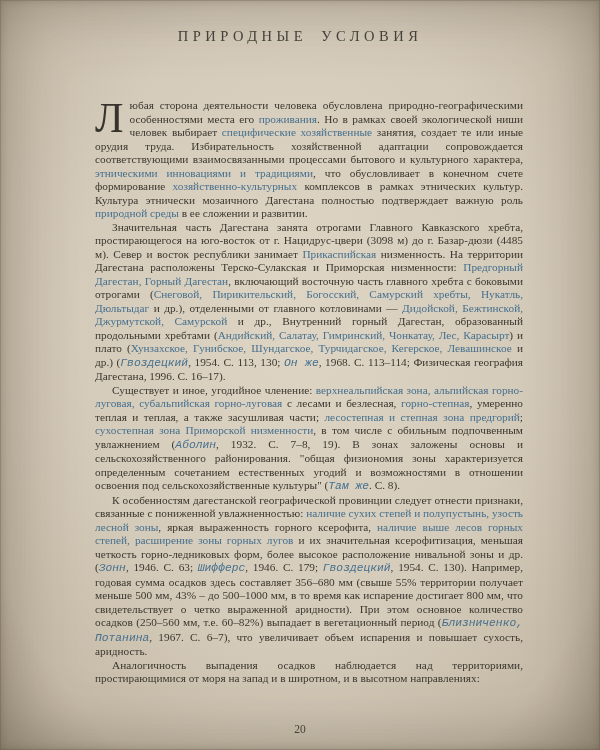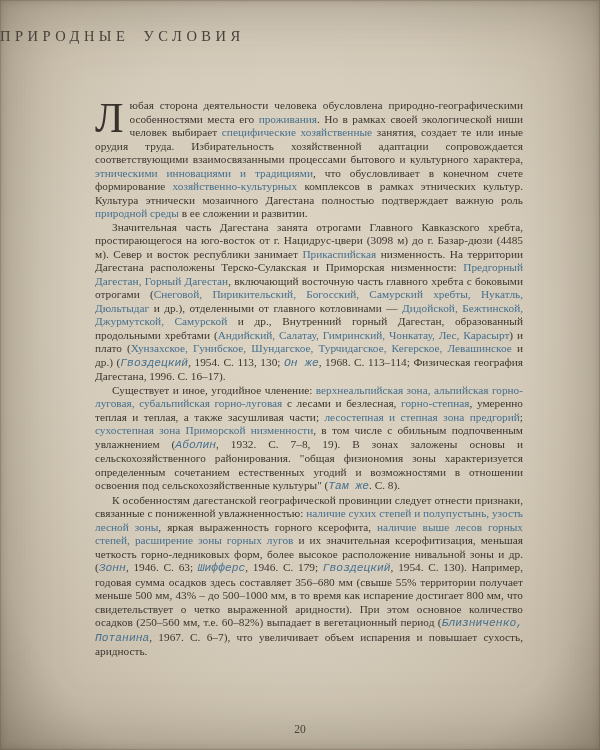--- a/index.html
+++ b/index.html
@@ -21,20 +21,21 @@
     font-family:"Liberation Serif","DejaVu Serif",serif;
     color:var(--ink);
   }
   .page::after{ 
     content:"";position:absolute;inset:0;
     box-shadow: inset 0 0 0 1px rgba(90,80,60,.25);
     pointer-events:none;
   }
   .title{
     position:absolute;top:28px;left:0;right:0;
+    text-align:center;
     font-size:14.5px;
     letter-spacing:4.5px;
     color:#45403a;
     word-spacing:6px;
   }
   .text-block{
     position:absolute;
     top:99px;left:95px;width:428px;
     font-size:11.3px;
     line-height:13.5px;
@@ -64,15 +65,16 @@
 </head>
 <body>
 
 <div class="page">
   <div class="title">ПРИРОДНЫЕ УСЛОВИЯ</div>
   <div class="text-block">
       <p class="first"><span class="dropcap">Л</span><span class="seg-n">юбая сторона деятельности человека обусловлена природно-географическими особенностями места его </span><span class="seg-b">проживания</span><span class="seg-n">. Но в рамках своей экологической ниши человек выбирает </span><span class="seg-b">специфические хозяйственные</span><span class="seg-n"> занятия, создает те или иные орудия труда. Избирательность хозяйственной адаптации сопровождается соответствующими взаимосвязанными процессами бытового и культурного характера, </span><span class="seg-b">этническими инновациями и традициями</span><span class="seg-n">, что обусловливает в конечном счете формирование </span><span class="seg-b">хозяйственно-культурных</span><span class="seg-n"> комплексов в рамках этнических культур. Культура этнически мозаичного Дагестана полностью подтверждает важную роль </span><span class="seg-b">природной среды</span><span class="seg-n"> в ее сложении и развитии.</span></p>
       <p class="indent"><span class="seg-n">Значительная часть Дагестана занята отрогами Главного Кавказского хребта, простирающегося на юго-восток от г. Нацидрус-цвери (3098 м) до г. Базар-дюзи (4485 м). Север и восток республики занимает </span><span class="seg-b">Прикаспийская</span><span class="seg-n"> низменность. На территории Дагестана расположены Терско-Сулакская и Приморская низменности: </span><span class="seg-b">Предгорный Дагестан, Горный Дагестан</span><span class="seg-n">, включающий восточную часть главного хребта с боковыми отрогами (</span><span class="seg-b">Снеговой, Пирикительский, Богосский, Самурский хребты, Нукатль, Дюльтыдаг</span><span class="seg-n"> и др.), отделенными от главного котловинами — </span><span class="seg-b">Дидойской, Бежтинской, Джурмутской, Самурской</span><span class="seg-n"> и др., Внутренний горный Дагестан, образованный продольными хребтами (</span><span class="seg-b">Андийский, Салатау, Гимринский, Чонкатау, Лес, Карасырт</span><span class="seg-n">) и плато (</span><span class="seg-b">Хунзахское, Гунибское, Шундагское, Турчидагское, Кегерское, Левашинское</span><span class="seg-n"> и др.) (</span><span class="seg-i">Гвоздецкий</span><span class="seg-n">, 1954. С. 113, 130; </span><span class="seg-i">Он же</span><span class="seg-n">, 1968. С. 113–114; Физическая география Дагестана, 1996. С. 16–17).</span></p>
       <p class="indent"><span class="seg-n">Существует и иное, угодийное членение: </span><span class="seg-b">верхнеальпийская зона, альпийская горно-луговая, субальпийская горно-луговая</span><span class="seg-n"> с лесами и безлесная, </span><span class="seg-b">горно-степная</span><span class="seg-n">, умеренно теплая и теплая, а также засушливая части; </span><span class="seg-b">лесостепная и степная зона предгорий</span><span class="seg-n">; </span><span class="seg-b">сухостепная зона Приморской низменности</span><span class="seg-n">, в том числе с обильным подпочвенным увлажнением (</span><span class="seg-i">Аболин</span><span class="seg-n">, 1932. С. 7–8, 19). В зонах заложены основы и сельскохозяйственного районирования. "общая физиономия зоны характеризуется определенным сочетанием естественных угодий и возможностями в отношении освоения под сельскохозяйственные культуры" (</span><span class="seg-i">Там же</span><span class="seg-n">. С. 8).</span></p>
       <p class="indent"><span class="seg-n">К особенностям дагестанской географической провинции следует отнести признаки, связанные с пониженной увлажненностью: </span><span class="seg-b">наличие сухих степей и полупустынь, узость лесной зоны</span><span class="seg-n">, яркая выраженность горного ксерофита, </span><span class="seg-b">наличие выше лесов горных степей, расширение зоны горных лугов</span><span class="seg-n"> и их значительная ксерофитизация, меньшая четкость горно-ледниковых форм, более высокое расположение нивальной зоны и др. (</span><span class="seg-i">Зонн</span><span class="seg-n">, 1946. С. 63; </span><span class="seg-i">Шифферс</span><span class="seg-n">, 1946. С. 179; </span><span class="seg-i">Гвоздецкий</span><span class="seg-n">, 1954. С. 130). Например, годовая сумма осадков здесь составляет 356–680 мм (свыше 55% территории получает меньше 500 мм, 43% – до 500–1000 мм, в то время как испарение достигает 800 мм, что свидетельствует о четко выраженной аридности). При этом основное количество осадков (250–560 мм, т.е. 60–82%) выпадает в вегетационный период (</span><span class="seg-i">Близниченко, Потанина</span><span class="seg-n">, 1967. С. 6–7), что увеличивает объем испарения и повышает сухость, аридность.</span></p>
+      <p class="indent"><span class="seg-n">Аналогичность выпадения осадков наблюдается над территориями, простирающимися от моря на запад и в широтном, и в высотном направлениях:</span></p>
     </div>
   <div class="page-number">20</div>
 </div>
 
 </body></html>

